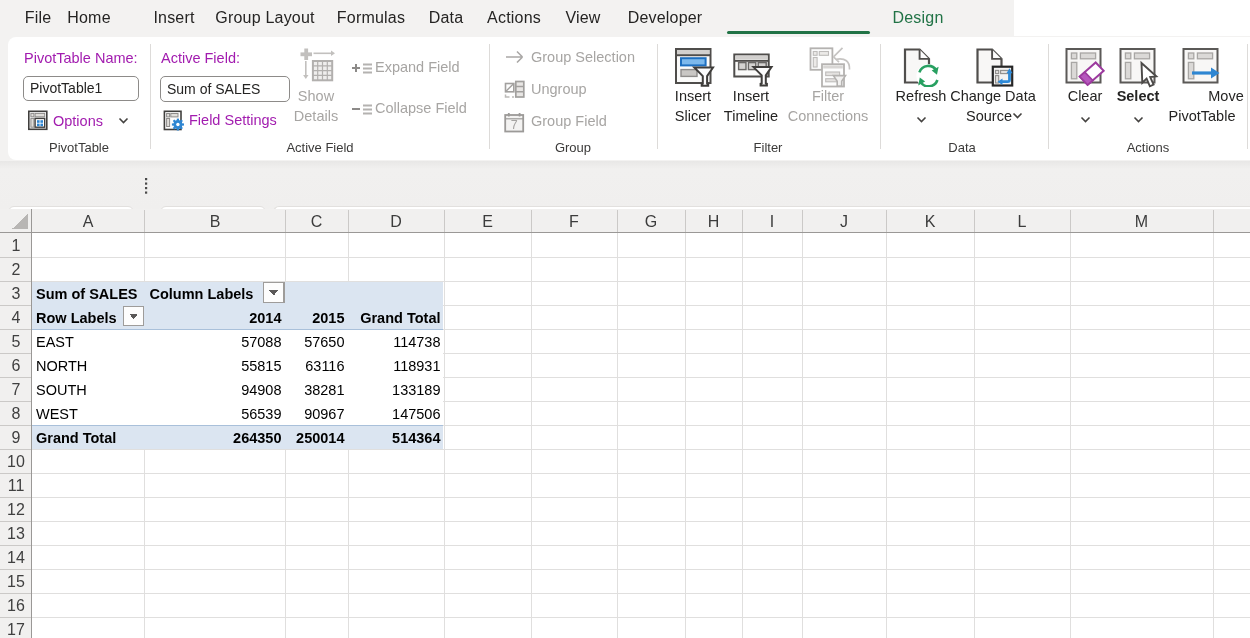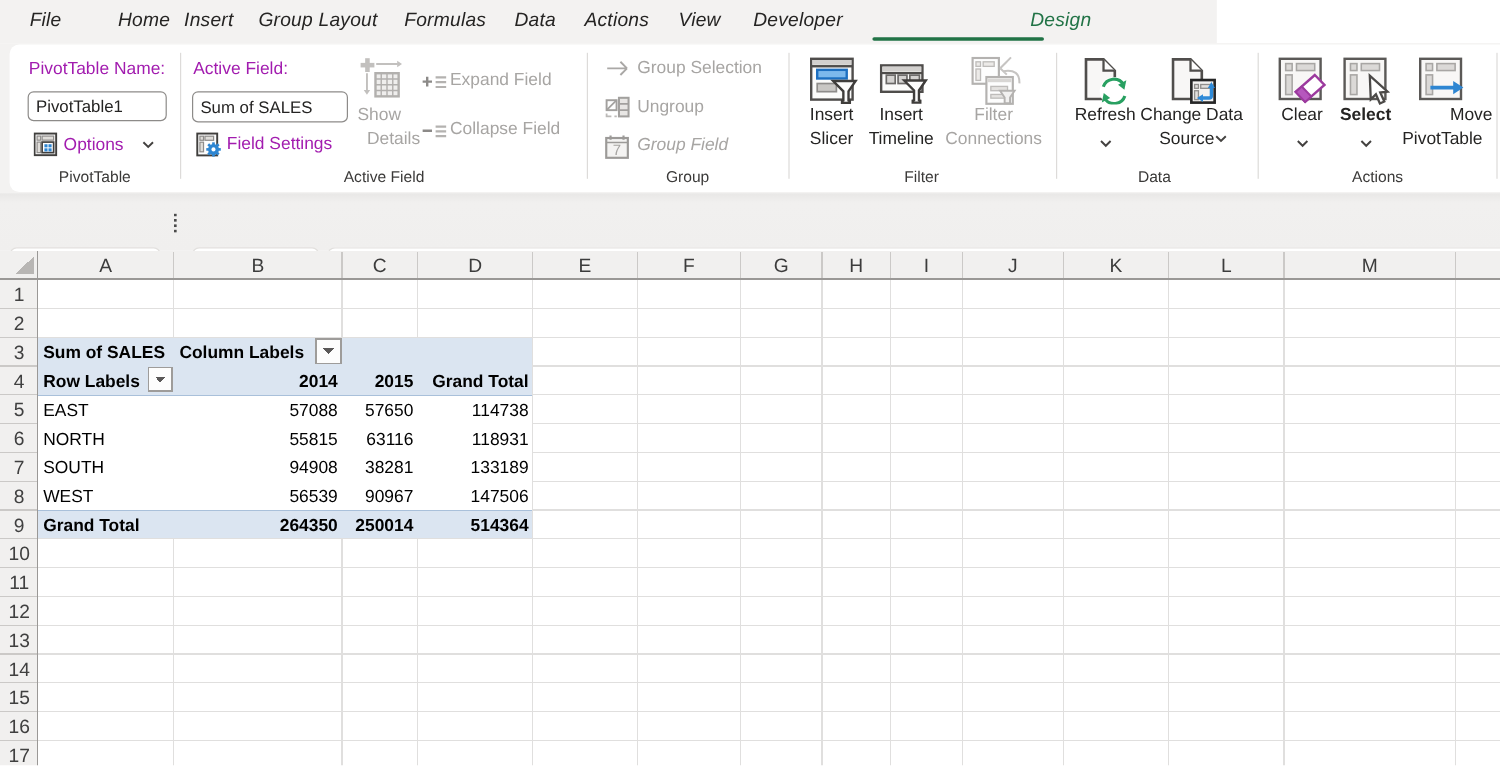--- a/index.html
+++ b/index.html
@@ -1,19 +1,19 @@
 <!DOCTYPE html>
 <html><head>
 <meta charset="utf-8">
 <style>
   * { margin:0; padding:0; box-sizing:border-box; }
   html,body { width:1250px; height:638px; overflow:hidden; background:#fff;
     font-family:"Liberation Sans", sans-serif; }
   #stage { position:relative; width:1250px; height:638px; }
-  #tabbar { position:absolute; left:0; top:0; width:1014px; height:36px; background:#f3f2f1;font-style:italic; }
+  #tabbar { position:absolute; left:0; top:0; width:1014px; height:36px; background:#f3f2f1; }
   .tab { position:absolute; top:7px; height:22px; line-height:22px; font-size:16px; letter-spacing:0.2px; color:#252423; transform:translateX(-50%); white-space:nowrap; }
   .tab.green { color:#217346; }
   .tab.active { color:#217346; font-weight:bold; }
   #tabline { position:absolute; left:727px; top:31px; width:143px; height:3px; background:#217346; border-radius:2px; }
   #ribbonwrap { position:absolute; left:0; top:36px; width:1250px; height:125px; background:#f3f2f1; }
   #ribbon { position:absolute; left:8px; top:1px; width:1242px; height:123px; background:#ffffff; border-radius:8px 0 0 8px; }
   .sep { position:absolute; top:7px; width:1px; height:105px; background:#dddbd9; }
   .glabel { position:absolute; top:104px; height:14px; line-height:14px; font-size:13px; color:#3b3a39; transform:translateX(-50%); white-space:nowrap; }
   .rtext { position:absolute; font-size:14.5px; color:#a21caf; white-space:nowrap; }
   .gray { color:#a7a5a3 !important; }
@@ -21,29 +21,29 @@
   .bigtxt { position:absolute; font-size:14.5px; color:#252423; text-align:center; transform:translateX(-50%); white-space:nowrap; height:18px; line-height:18px; }
   #fbar { position:absolute; left:0; top:161px; width:1250px; height:48px; background:linear-gradient(180deg,#e8e7e6 0,#f1f0ef 8px,#f0efee 100%); }
   .fbox { position:absolute; top:16px; height:40px; background:#fff; border:1px solid #e2e0de; border-radius:6px;margin-top:29px; }
   #sheet { position:absolute; left:0; top:209px; width:1250px; height:429px; }
 </style>
 </head>
 <body>
 <div id="stage">
   <div id="tabbar">
     <span class="tab" style="left:38px">File</span>
-    <span class="tab" style="left:120px">Home</span>
+    <span class="tab" style="left:89px">Home</span>
     <span class="tab" style="left:174px">Insert</span>
     <span class="tab" style="left:265px">Group Layout</span>
     <span class="tab" style="left:371px">Formulas</span>
     <span class="tab" style="left:446px">Data</span>
     <span class="tab" style="left:514px">Actions</span>
     <span class="tab" style="left:583px">View</span>
     <span class="tab" style="left:665px">Developer</span>
-    <span class="tab green" style="left:884px">Design</span>
+    <span class="tab green" style="left:918px">Design</span>
     <div id="tabline"></div>
   </div>
   <div id="ribbonwrap">
   <div id="ribbon">
     <div class="sep" style="left:142px"></div>
     <div class="sep" style="left:481px"></div>
     <div class="sep" style="left:649px"></div>
     <div class="sep" style="left:872px"></div>
     <div class="sep" style="left:1040px"></div>
     <div class="sep" style="left:1239px"></div>
@@ -95,21 +95,21 @@
             <rect x="4.3" y="1.5" width="3.8" height="11.5" fill="#c2c0be"></rect>
             <rect x="0.5" y="5.4" width="11.5" height="3.8" fill="#c2c0be"></rect>
             <path d="M13.5,6.3 h18" stroke="#c2c0be" stroke-width="1.6"></path>
             <polygon points="31,3.6 35,6.3 31,9" fill="#c2c0be"></polygon>
             <path d="M5.8,14 v14.5" stroke="#c2c0be" stroke-width="1.6"></path>
             <polygon points="3.1,28 5.8,32 8.5,28" fill="#c2c0be"></polygon>
             <rect x="12.9" y="14" width="19.3" height="19.3" fill="#efeeed" stroke="#b2b0ae" stroke-width="2"></rect>
             <path d="M12.9,18.8 h19.3 M12.9,23.6 h19.3 M12.9,28.4 h19.3 M17.7,14 v19.3 M22.5,14 v19.3 M27.3,14 v19.3" stroke="#b2b0ae" stroke-width="1.2"></path>
           </svg></div>
 <div class="bigtxt gray" style="left:308px;top:50px;">Show</div>
-<div class="bigtxt gray" style="left:308px;top:70px;margin-left:12px;">Details</div>
+<div class="bigtxt gray" style="left:308px;top:70px;">Details</div>
 <div style="position:absolute;left:344px;top:25px;"><svg width="20" height="14" viewBox="0 0 20 14">
             <path d="M4,2 v8 M0,6 h8" stroke="#8c8a88" stroke-width="2"></path>
             <path d="M11,2.5 h9 M11,6.5 h9 M11,10.5 h9" stroke="#b4b2b0" stroke-width="1.8"></path>
           </svg></div>
 <div class="rtext gray" style="left:367px;top:22px;">Expand Field</div>
 <div style="position:absolute;left:344px;top:66px;"><svg width="20" height="14" viewBox="0 0 20 14">
             <path d="M0,6 h8" stroke="#8c8a88" stroke-width="2"></path>
             <path d="M11,2.5 h9 M11,6.5 h9 M11,10.5 h9" stroke="#b4b2b0" stroke-width="1.8"></path>
           </svg></div>
 <div class="rtext gray" style="left:367px;top:63px;">Collapse Field</div>
@@ -124,21 +124,21 @@
             <rect x="11.8" y="1.5" width="8" height="15.5" fill="#e8e6e4" stroke="#a2a09e" stroke-width="1.7"></rect>
             <path d="M11.8,6.6 h8 M11.8,11.7 h8" stroke="#a2a09e" stroke-width="1.5"></path>
           </svg></div>
 <div class="rtext gray" style="left:523px;top:44px;">Ungroup</div>
 <div style="position:absolute;left:496px;top:75px;"><svg width="21" height="21" viewBox="0 0 21 21">
             <rect x="1.2" y="3" width="18" height="16.5" fill="#f4f3f2" stroke="#9c9a98" stroke-width="1.8"></rect>
             <path d="M1.2,6.8 h18" stroke="#9c9a98" stroke-width="1.2"></path>
             <path d="M4.8,1 v3.5 M15.6,1 v3.5" stroke="#9c9a98" stroke-width="1.8"></path>
             <text x="10.2" y="17" font-size="12.5" fill="#a6a4a2" text-anchor="middle" font-family="Liberation Sans">7</text>
           </svg></div>
-<div class="rtext gray" style="left:523px;top:76px;font-style:italic;">Group Field</div>
+<div class="rtext gray" style="left:523px;top:76px;">Group Field</div>
 <div style="position:absolute;left:666px;top:10px;"><svg width="42" height="42" viewBox="0 0 42 42">
             <rect x="2" y="2" width="34.5" height="34" fill="#fbfbfa" stroke="#4f4d4b" stroke-width="2"></rect>
             <rect x="3" y="3" width="32.5" height="4" fill="#d2d0ce"></rect>
             <rect x="2" y="7.2" width="34.5" height="2" fill="#4f4d4b"></rect>
             <rect x="7" y="11.2" width="24.6" height="7.2" fill="#7db9ec" stroke="#1d6fc0" stroke-width="2"></rect>
             <rect x="7" y="22.6" width="16" height="6.8" fill="#c9c7c4" stroke="#8e8c8a" stroke-width="1.4"></rect>
             <path d="M20.3,20.5 L39,20.5 L33.1,29.1 L33.1,36.6 L34.2,37 L34.2,38.7 L27.7,38.7 L27.7,37 L28.8,36.6 L28.8,29.1 Z" fill="#fcfcfc" stroke="#3f3d3b" stroke-width="2"></path>
           </svg></div>
 <div class="bigtxt" style="left:685px;top:50px;">Insert</div>
 <div class="bigtxt" style="left:685px;top:70px;">Slicer</div>

